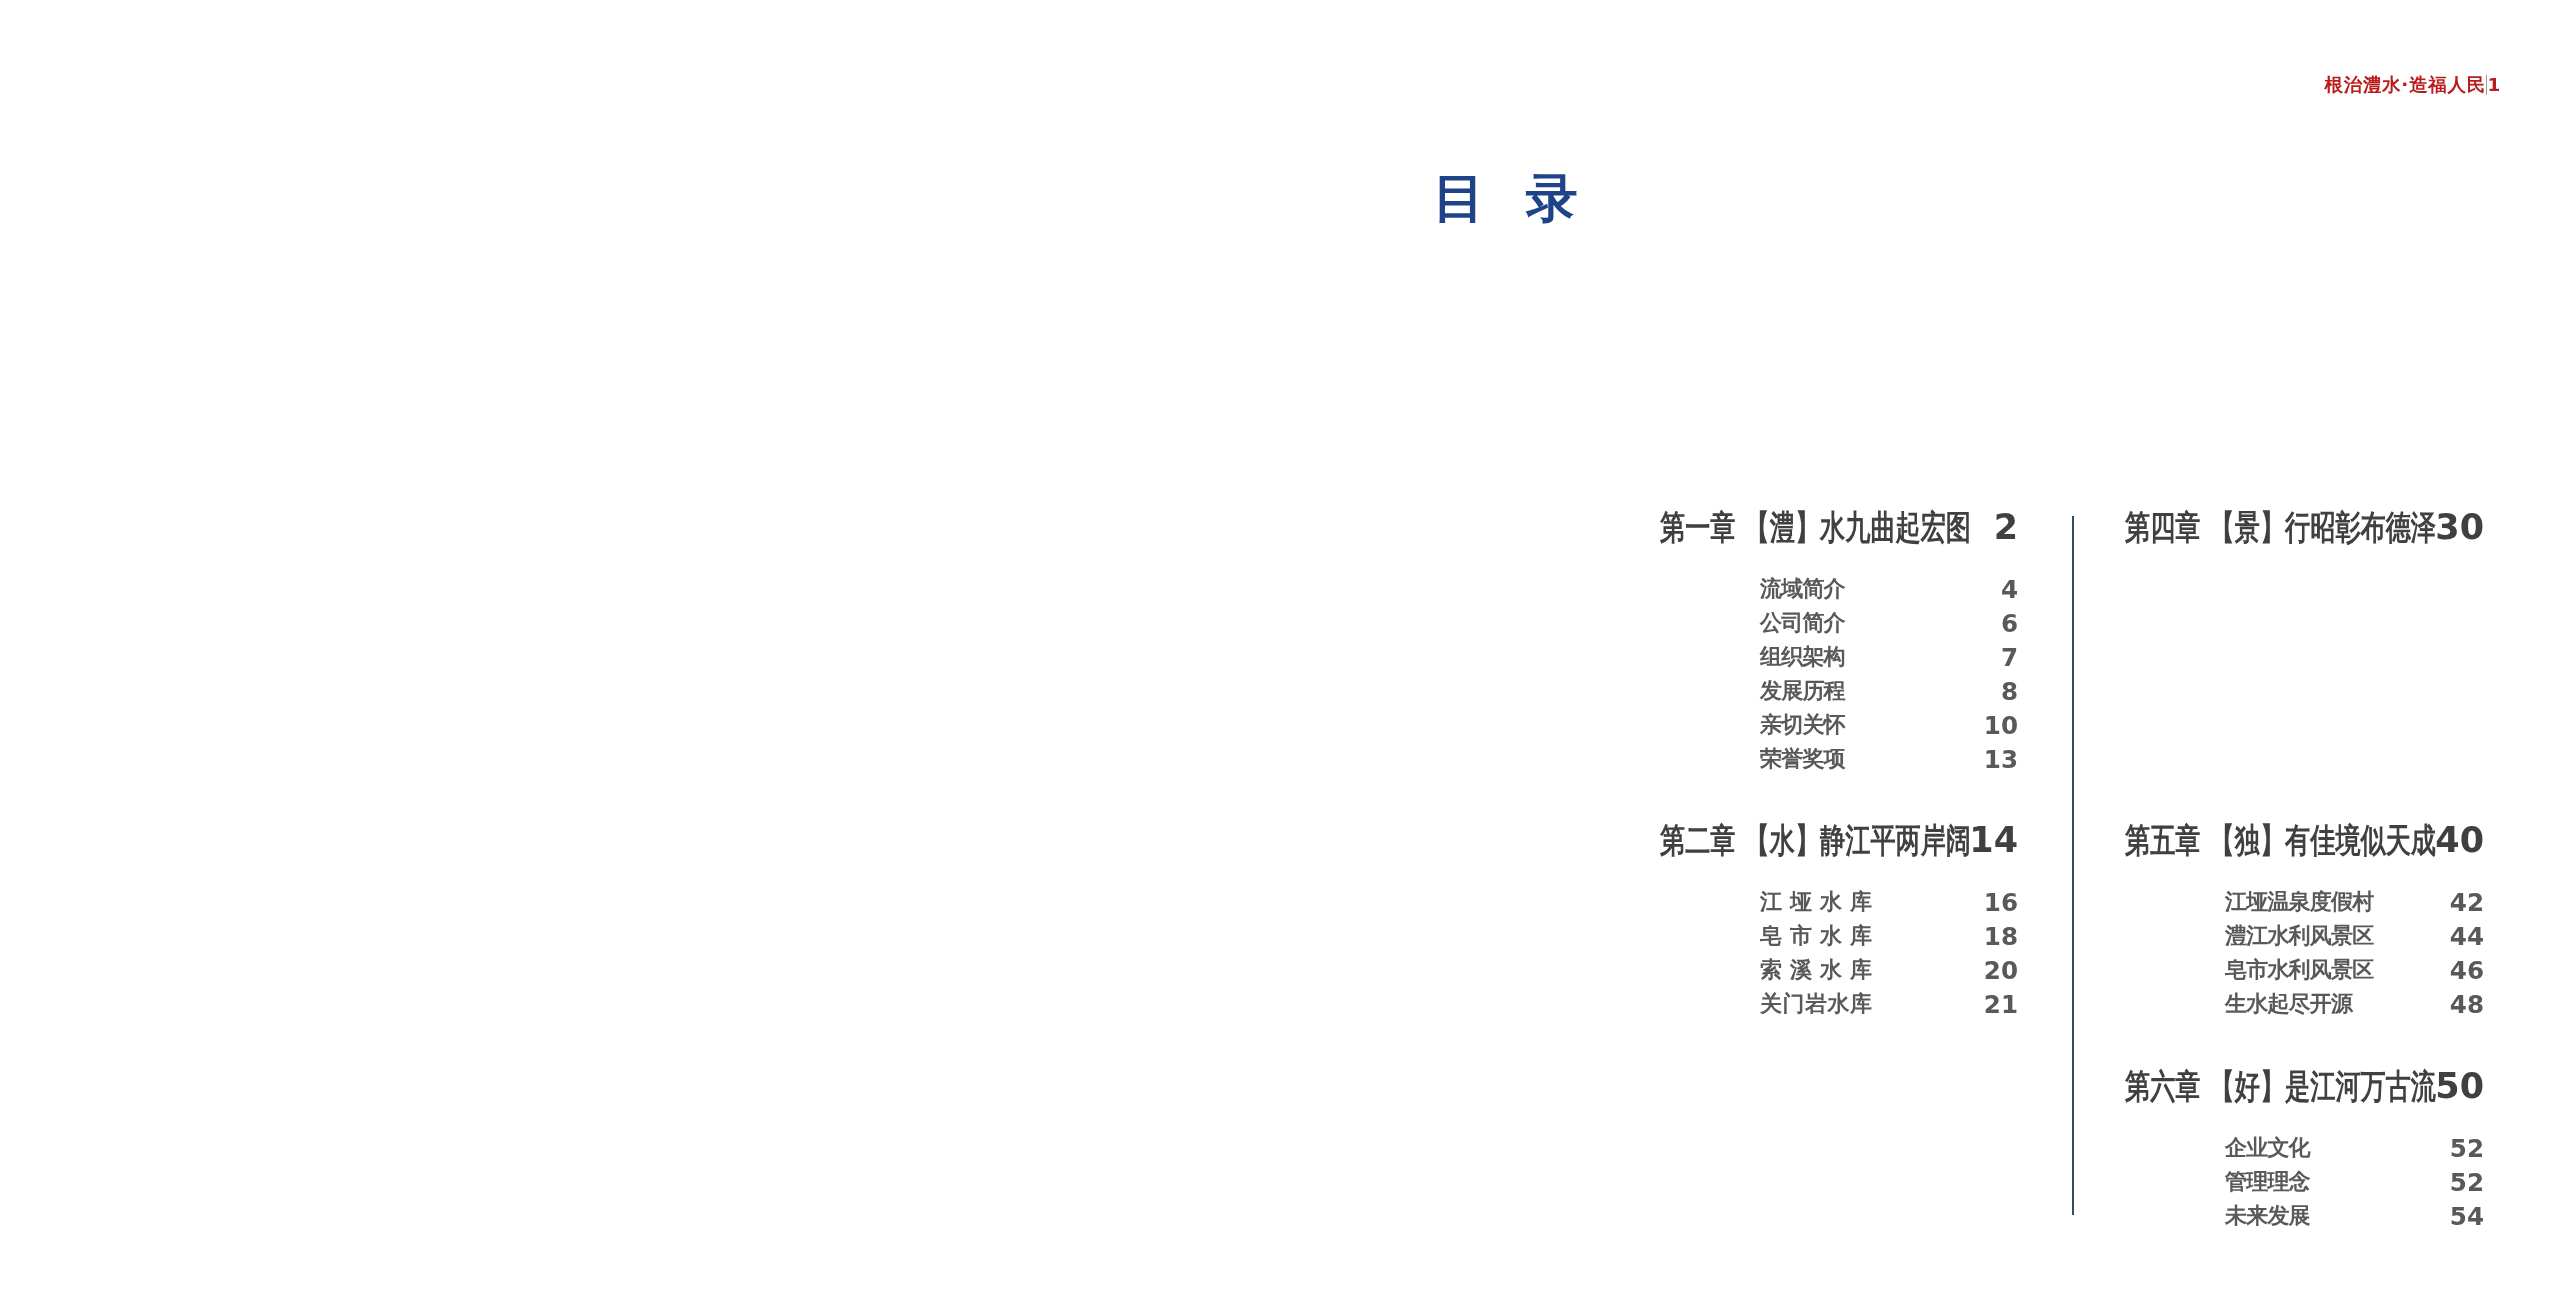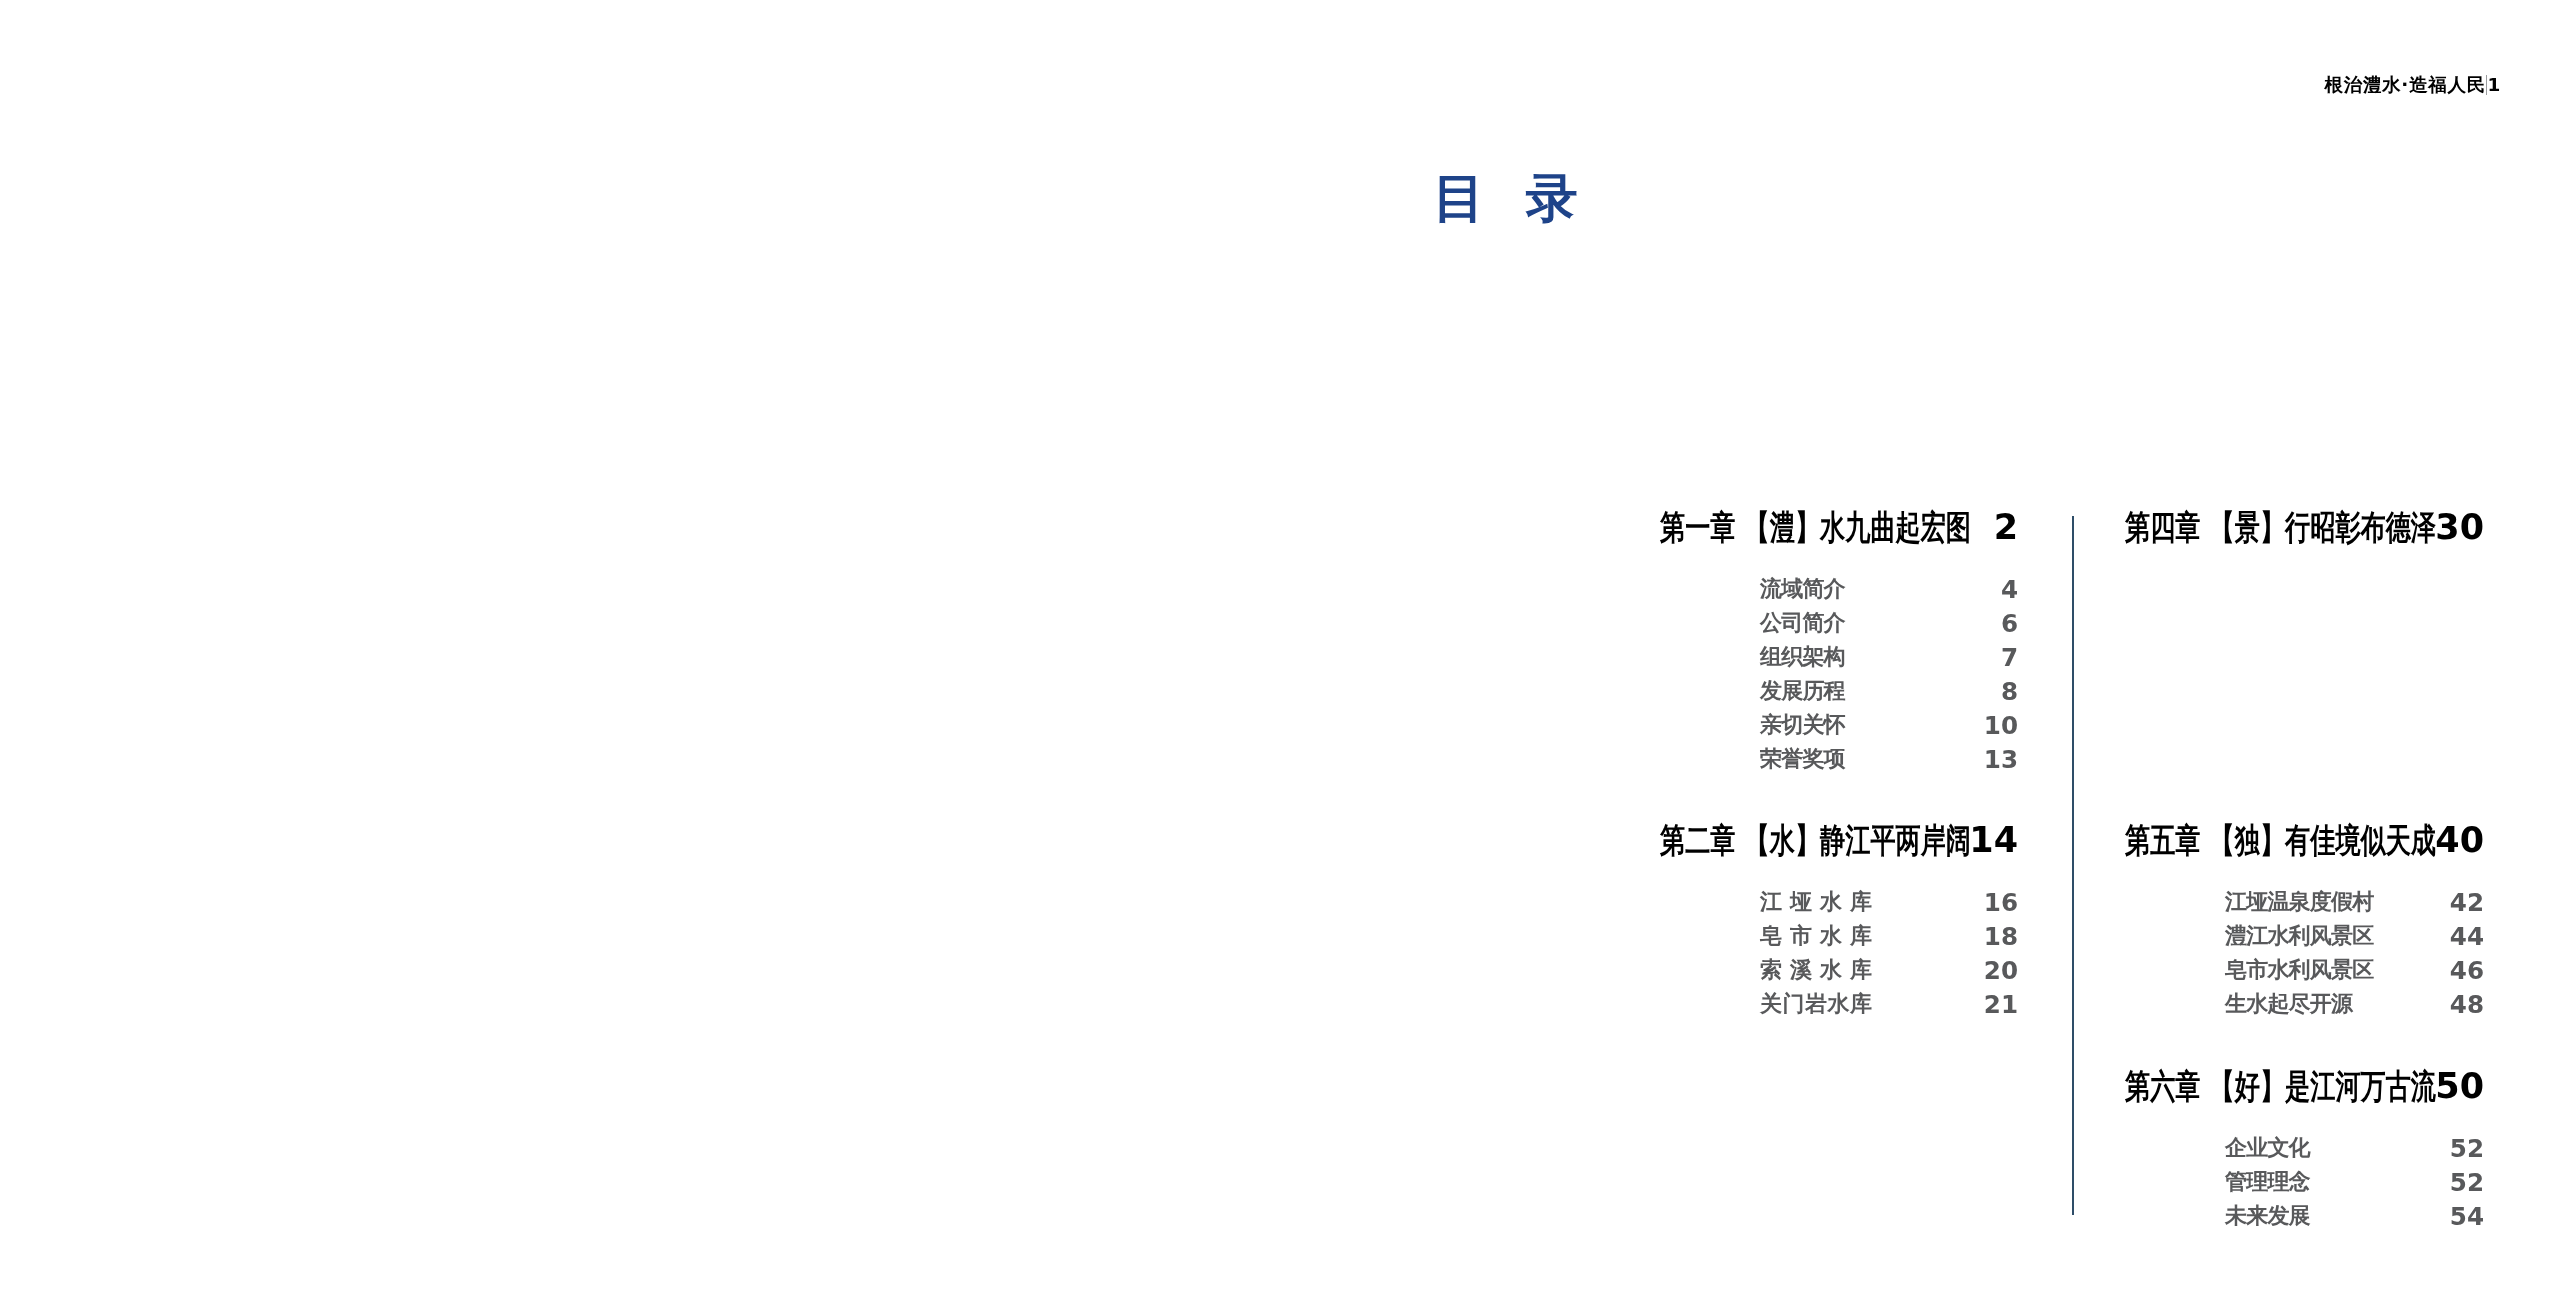--- a/index.html
+++ b/index.html
@@ -6,21 +6,21 @@
   body{
     width:2576px;height:1306px;position:relative;overflow:hidden;
     font-family:"DejaVu Sans","Liberation Sans",sans-serif;
   }
   .page{position:absolute;left:0;top:0;width:2576px;height:1306px;background:#ffffff;}
 
   
   .header{
     position:absolute;top:72px;right:75px;
     display:flex;align-items:center;
-    color:#000000;font-weight:bold;font-size:18.4px;letter-spacing:0.8px;
+    color:#b91c1c;font-weight:bold;font-size:18.4px;letter-spacing:0.8px;
   }
   .hdiv{width:1.5px;height:20px;background:#9a9c9f;}
 
   
   .title{
     position:absolute;left:1433px;top:172px;margin:0;
     font-size:52px;line-height:1;font-weight:bold;color:#1E4389;
     white-space:pre;letter-spacing:1.5px;
   }
 
@@ -30,21 +30,21 @@
   
   .col{position:absolute;top:0;height:1306px;}
   .col1{left:1660px;width:358px;}
   .col2{left:2125px;width:359px;}
 
   .chapter{position:absolute;left:0;width:100%;}
   .c-top-0{top:509px;}
   .c-top-1{top:822px;}
   .c-top-2{top:1068px;}
 
-  .chap-head{position:relative;height:37px;color:#000000;cursor:pointer;}
+  .chap-head{position:relative;height:37px;color:#404040;cursor:pointer;}
   .chap-text{
     position:absolute;left:0;top:0;white-space:nowrap;
     font-size:34px;line-height:37px;font-weight:bold;
     transform:scaleX(0.74);transform-origin:0 50%;
   }
   .chap-title{margin-left:12.3px;}
   .chap-page{
     position:absolute;right:0;top:0;
     font-size:35px;line-height:37px;font-weight:bold;
   }

